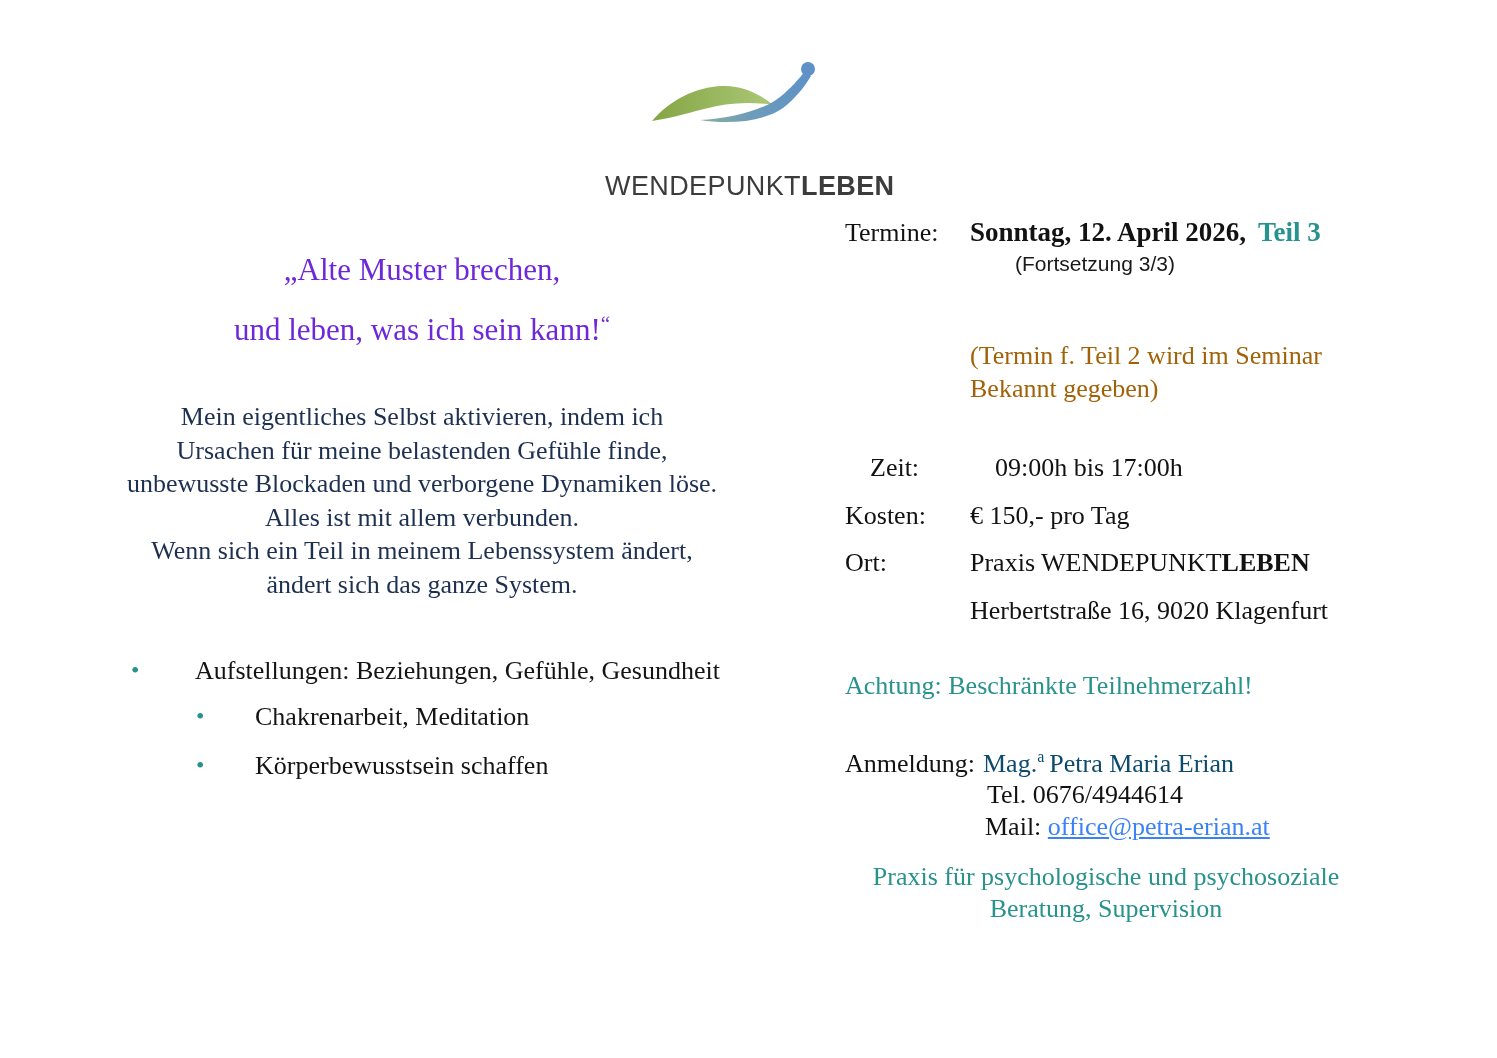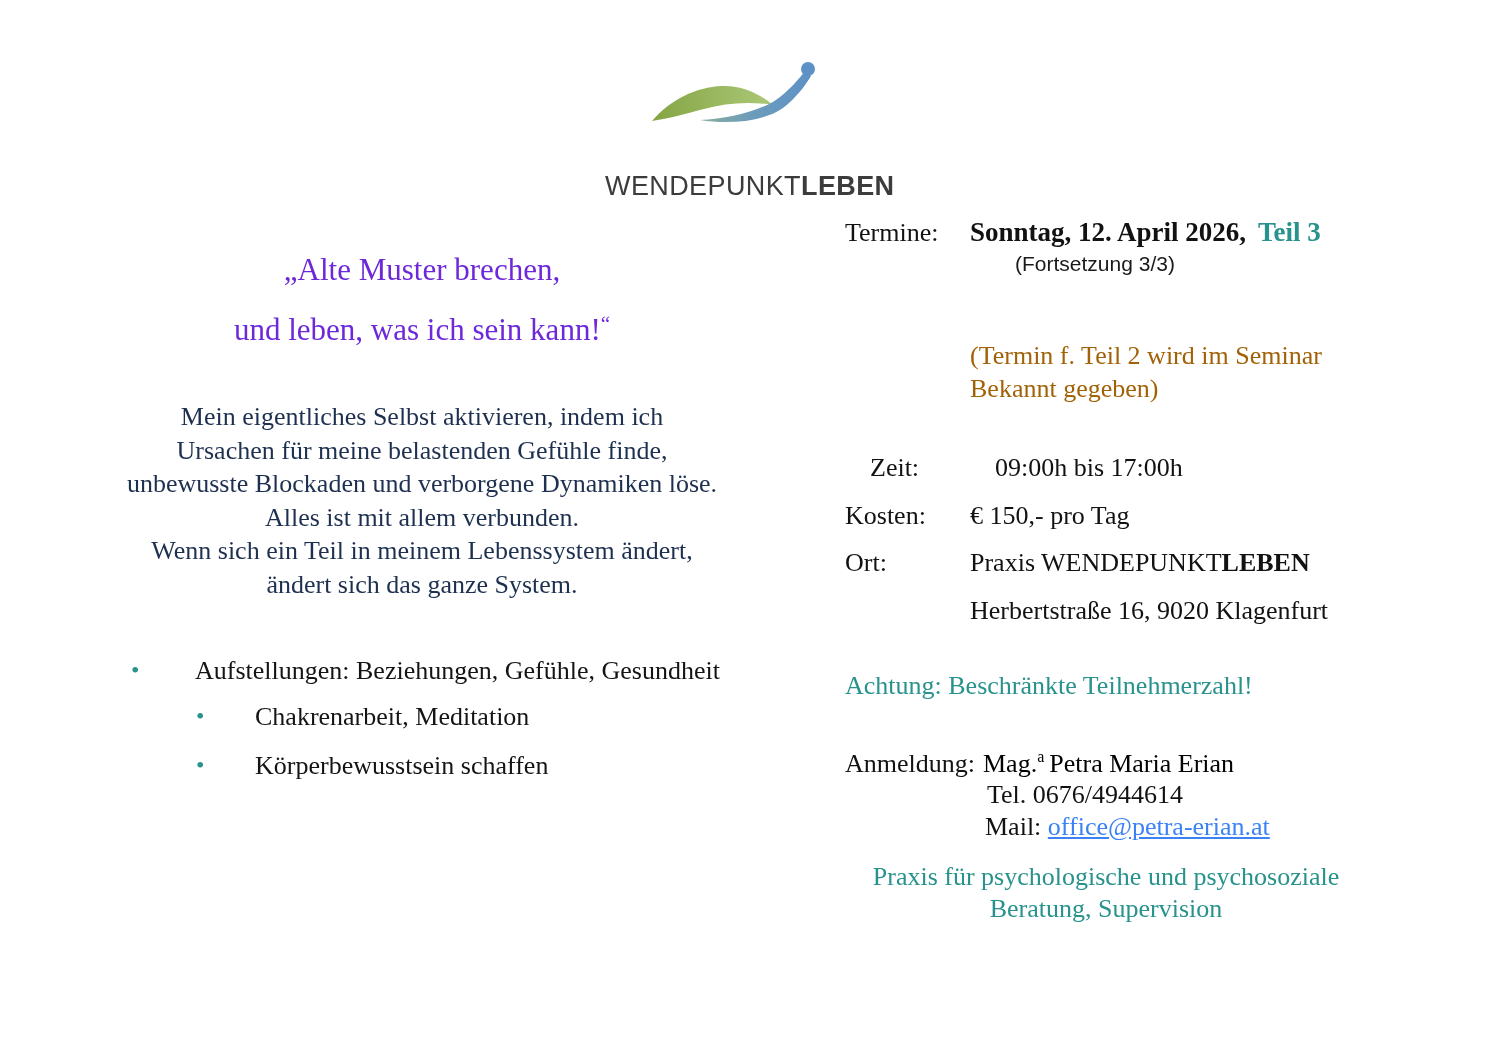--- a/index.html
+++ b/index.html
@@ -44,21 +44,21 @@
   .bullet-row.lv2a .lbl, .bullet-row.lv2b .lbl { padding-left:59px; }
   .closing {
     position:absolute; left:72px; top:866px; width:700px;
     text-align:center; color:#28928c;
     font-size:26px; line-height:33px;
   }
   
   .r-row { position:absolute; font-size:26px; }
   .r-label { display:inline-block; width:125px; font-size:26px; color:#121212; }
   .r-bold { font-weight:700; font-size:27px; }
-  .teal { color:#000000; }
+  .teal { color:#0c4a6e; }
   .part-tag { font-weight:700; font-size:27px; color:#28928c; margin-left:12px; }
   .row-date1 { left:845px; top:217px; }
   .row-date1-note {
     position:absolute; left:1015px; top:252px;
     font-family:"Liberation Sans", sans-serif; font-size:21px; color:#1a1a1a;
   }
   .row-date2 { position:absolute; left:970px; top:297px; font-size:26px; }
   .row-date2-note {
     position:absolute; left:970px; top:339px;
     color:#a16207; font-size:26px; line-height:33px;

